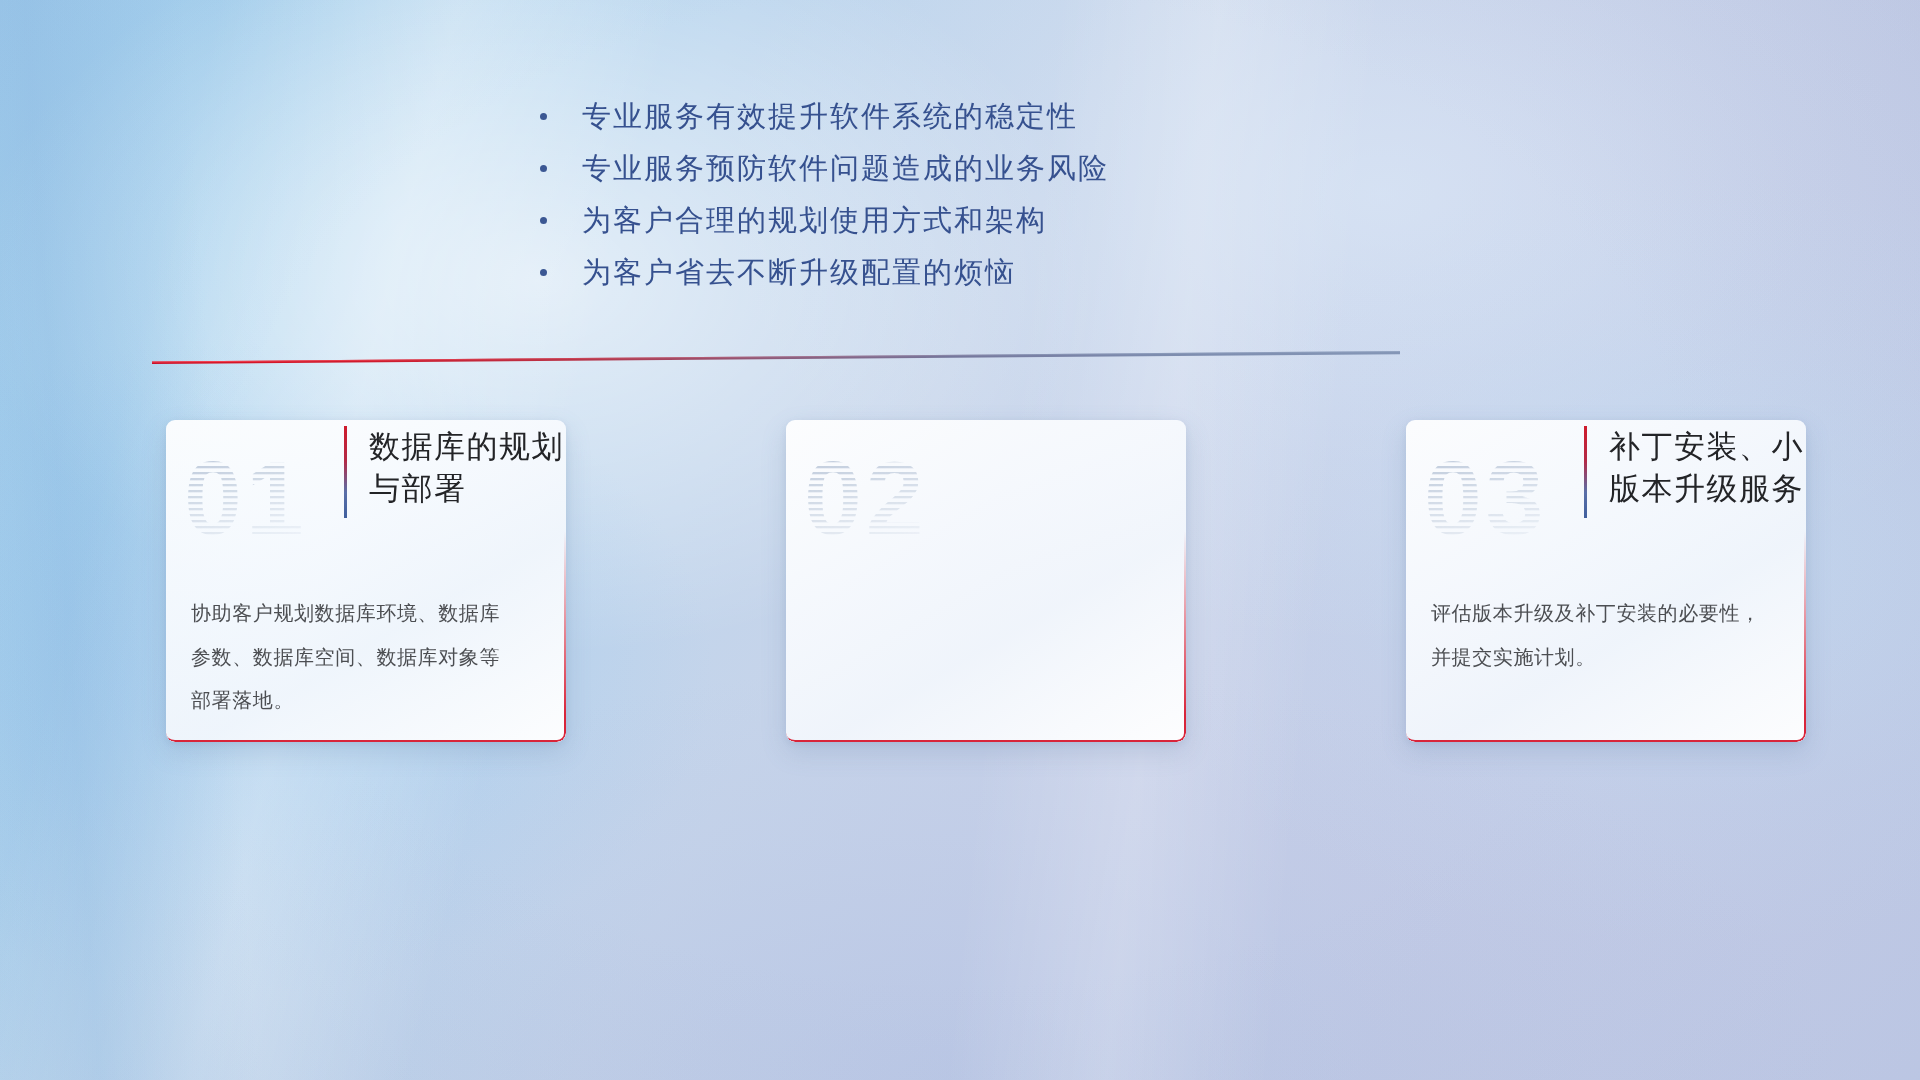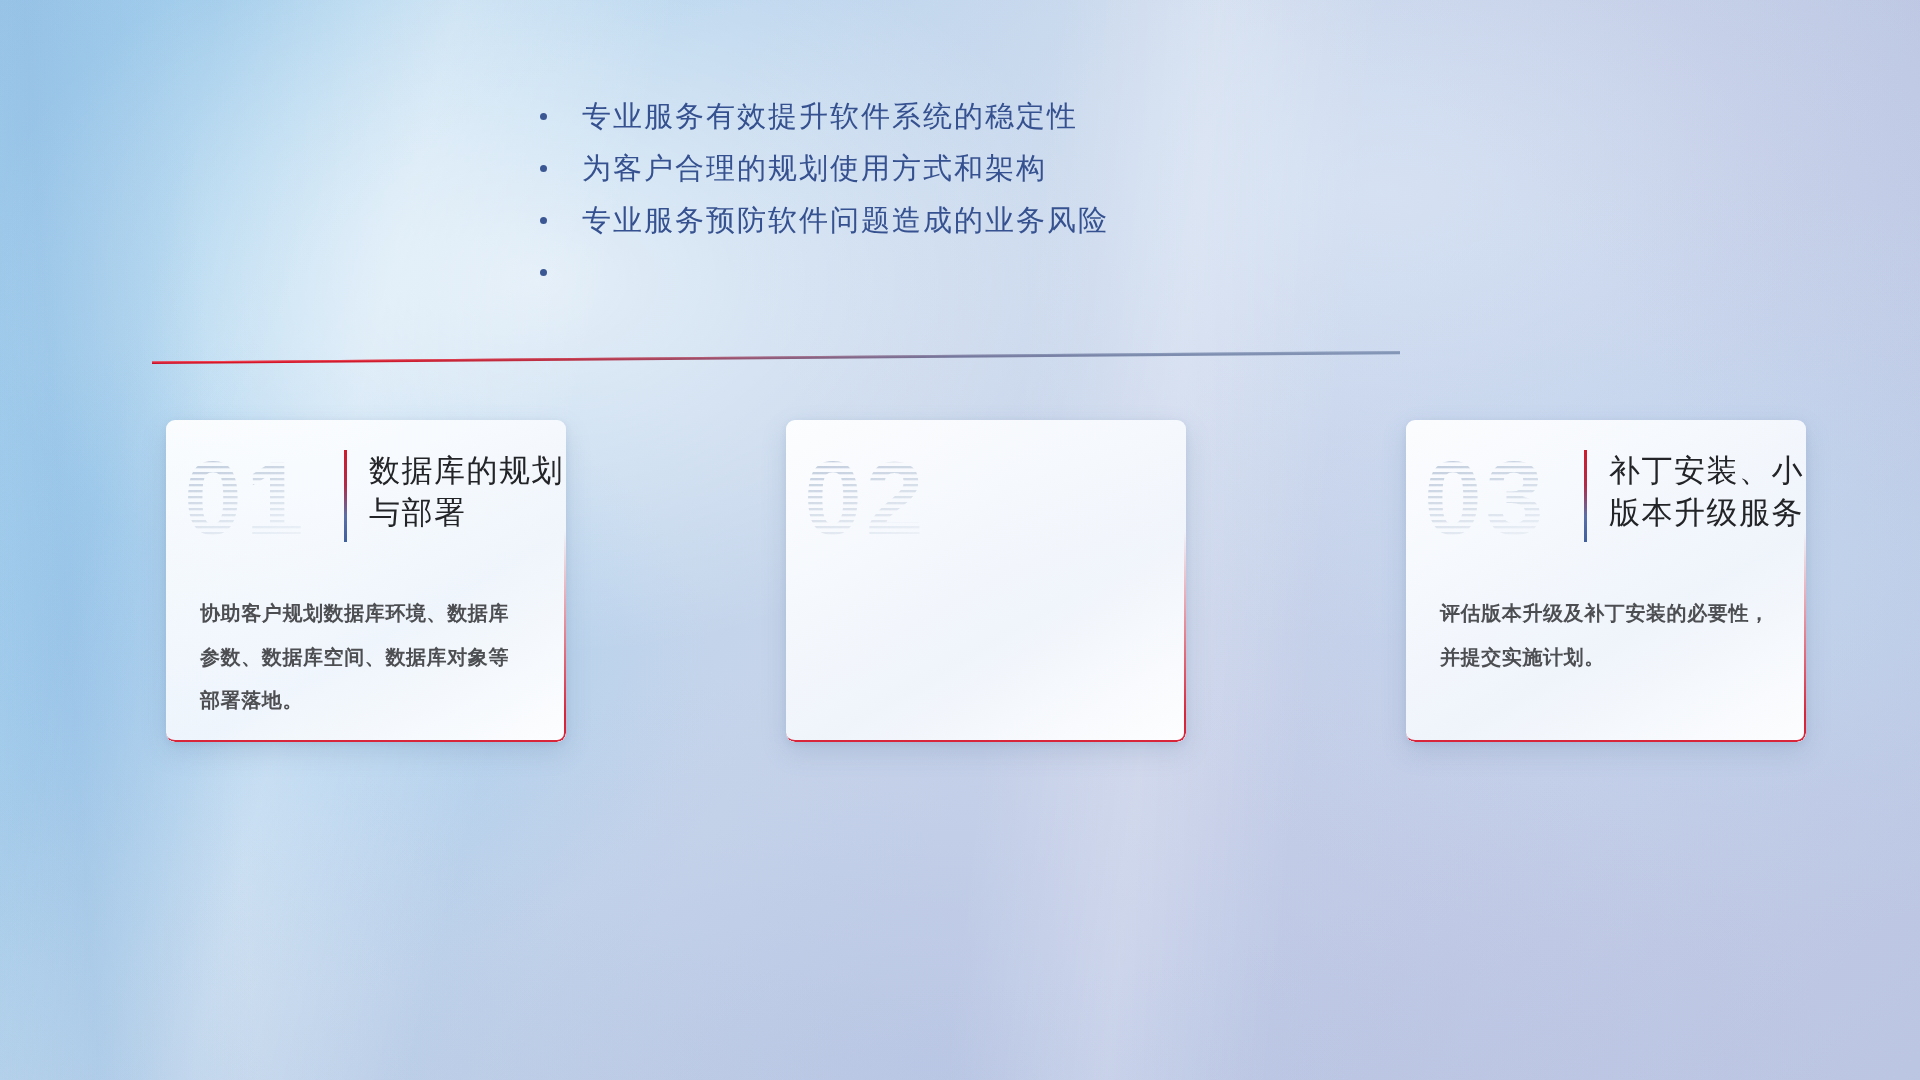--- a/index.html
+++ b/index.html
@@ -114,37 +114,37 @@
   .card-head {
     position:relative;
     height:160px;
     display:flex; align-items:center;
   }
   .ghost-num {
     position:absolute; left:18px; top:22px;
     width:150px; height:112px;
   }
   .head-right {
-    position:absolute; left:178px; top:30px;
+    position:absolute; left:178px; top:6px;
     display:flex; align-items:flex-start;justify-content:center;
   }
   .head-bar {
     width:3px; height:92px; margin-right:22px; flex:none;
     background:linear-gradient(180deg,#cf1b2c 0%,#b32a46 38%,#5a6fa8 72%,#3f5f9e 100%);
   }
   .card-title {
     font-size:31px; line-height:1.34; color:#232427;
     letter-spacing:1.5px; font-weight:400;
     white-space:pre-line;
   }
 
   .card-body {
-    position:absolute; left:34px; right:24px; top:172px;
+    position:absolute; left:25px; right:24px; top:172px;
     font-size:20px; line-height:2.18; color:#4c4e52;
-    letter-spacing:0.6px; font-weight:700;
+    letter-spacing:0.6px; font-weight:400;
     white-space:pre-line;
   }
 </style>
 </head>
 <body>
 
 <div id="bg">
   <div class="bg-layer bg-base"></div>
   <div class="bg-layer glow-a"></div>
   <div class="bg-layer glow-b"></div>
@@ -157,28 +157,29 @@
   <div class="bg-layer vignette"></div>
 </div>
 
 <div id="bullets">
   <div class="bullet-row">
     <span class="bullet-dot"></span>
     <span class="bullet-text">专业服务有效提升软件系统的稳定性</span>
   </div>
   <div class="bullet-row">
     <span class="bullet-dot"></span>
-    <span class="bullet-text">为客户合理的规划使用方式和架构</span>
+    <span class="bullet-text">专业服务预防软件问题造成的业务风险</span>
   </div>
   <div class="bullet-row">
     <span class="bullet-dot"></span>
-    <span class="bullet-text">专业服务预防软件问题造成的业务风险</span>
+    <span class="bullet-text">为客户合理的规划使用方式和架构</span>
   </div>
   <div class="bullet-row">
     <span class="bullet-dot"></span>
+    <span class="bullet-text">为客户省去不断升级配置的烦恼</span>
   </div>
 </div>
 
 <div id="divider">
   <svg width="1248" height="16" viewBox="0 0 1248 16" preserveAspectRatio="none">
     <defs>
       <linearGradient id="wedgeGrad" x1="0" y1="0" x2="1" y2="0">
         <stop offset="0" stop-color="#c8102a"></stop>
         <stop offset="0.05" stop-color="#d51528"></stop>
         <stop offset="0.18" stop-color="#cf1c2e"></stop>

